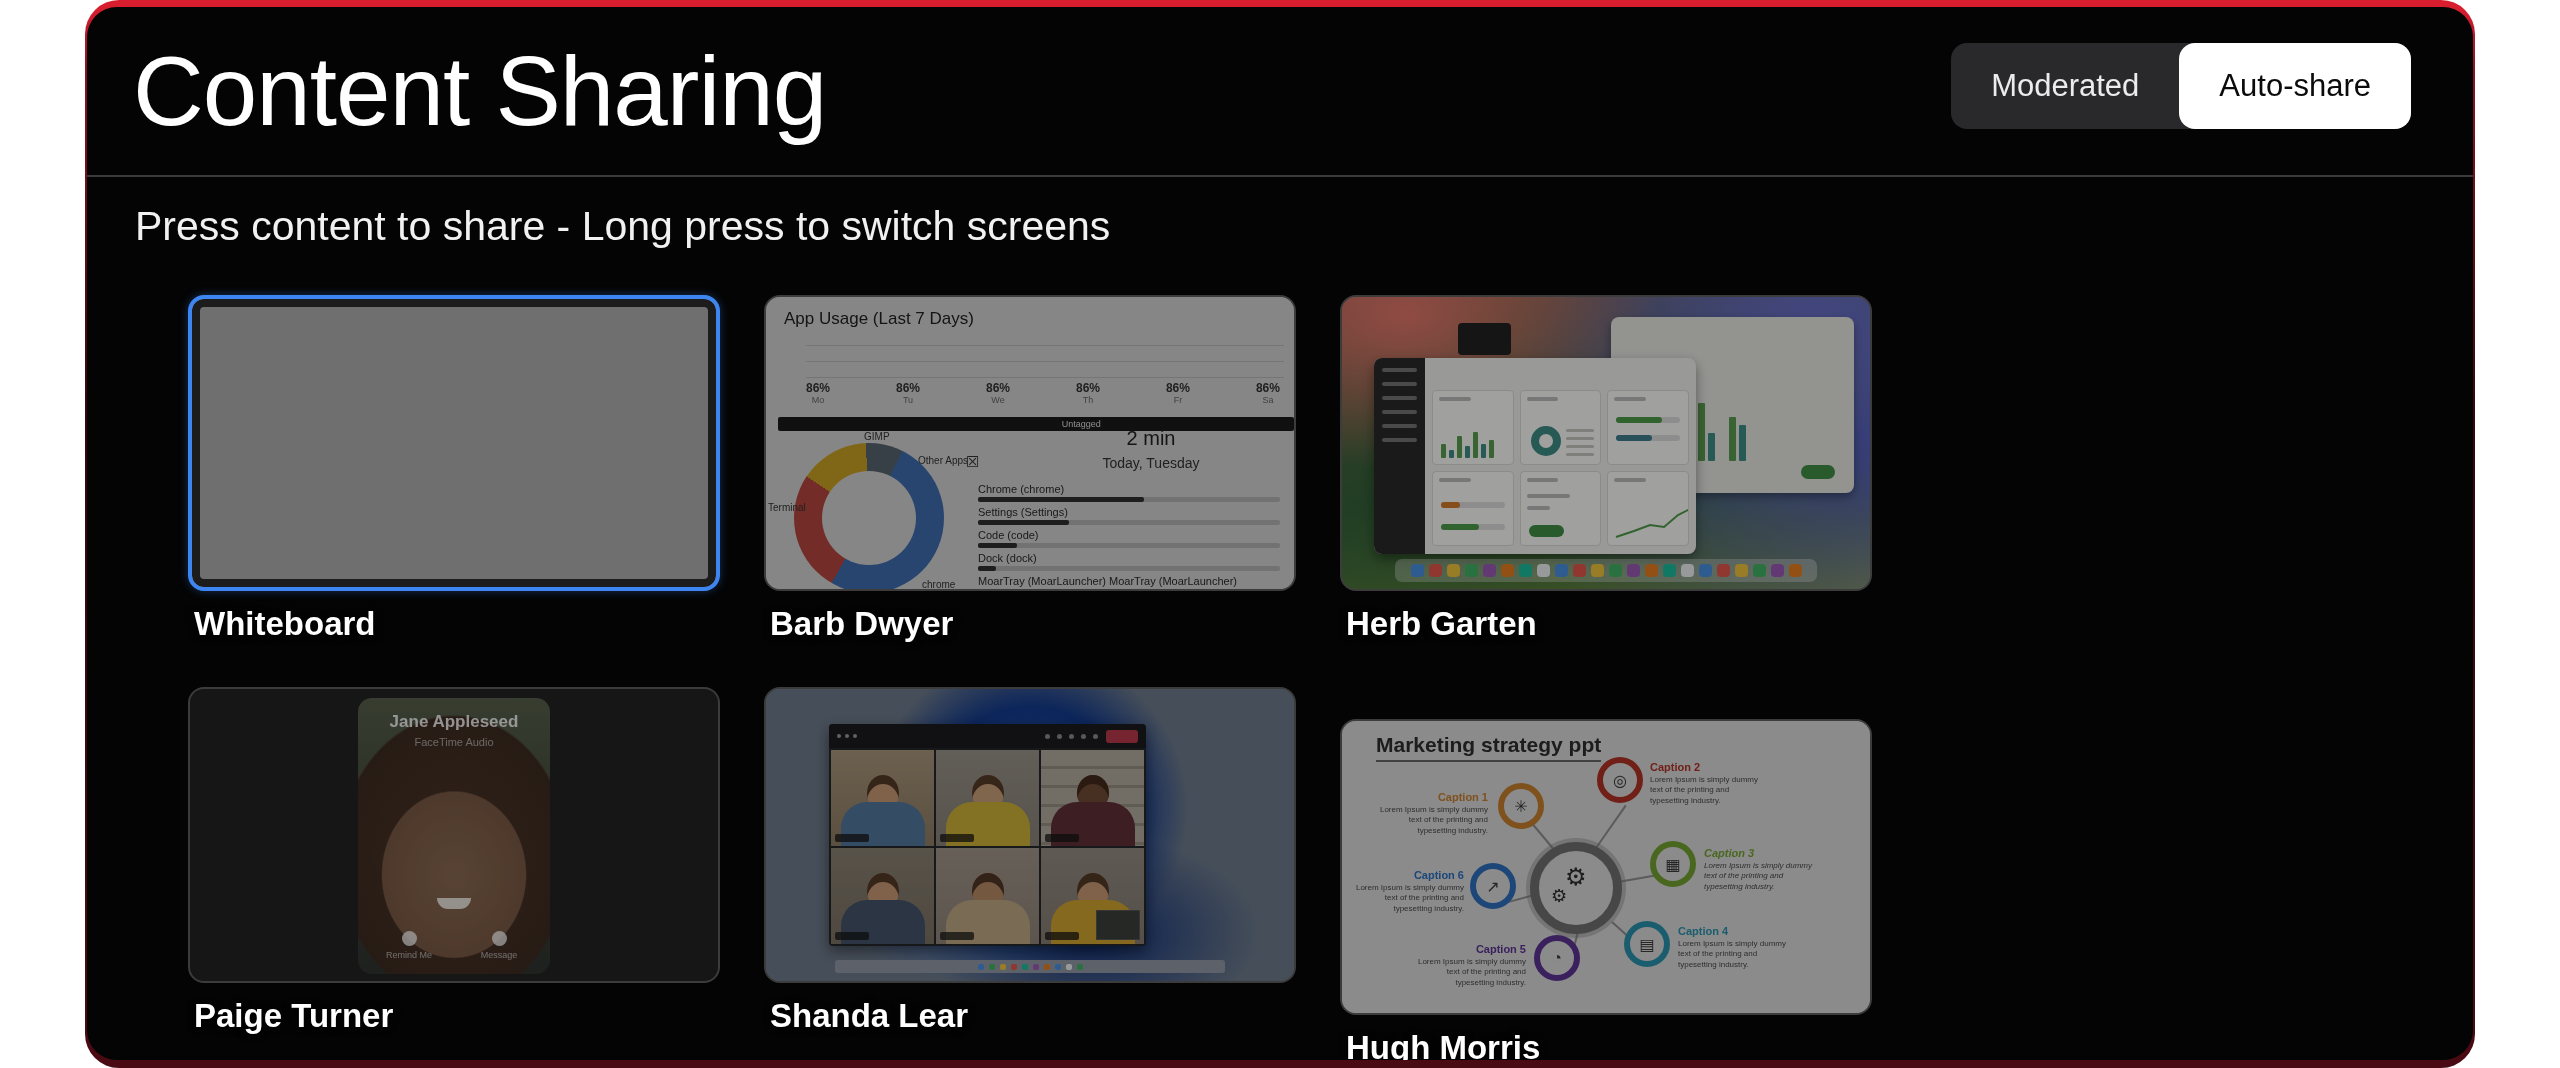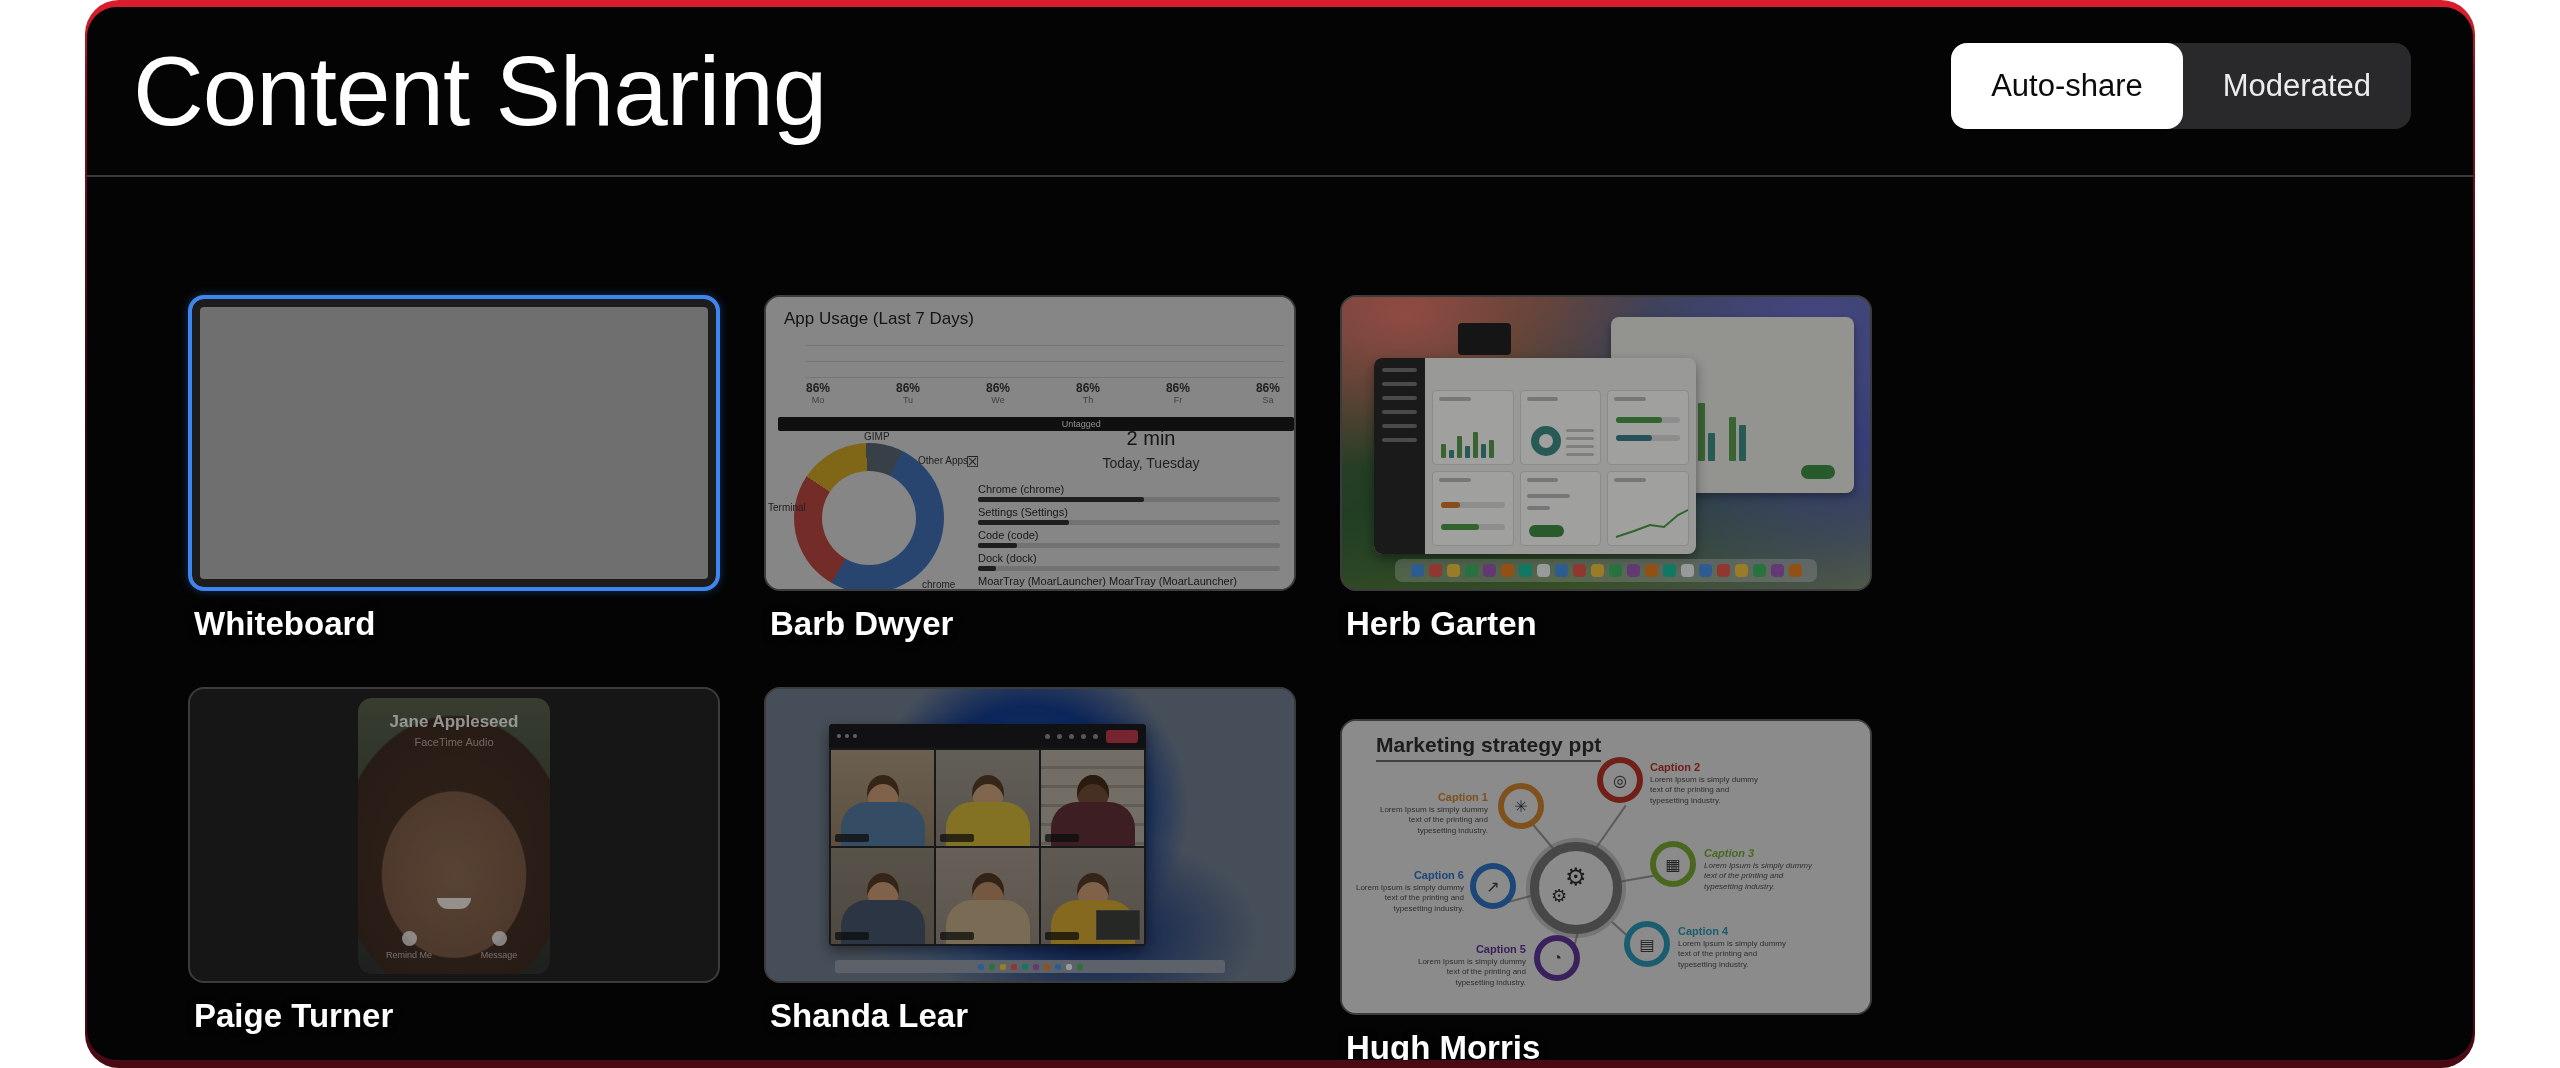--- a/index.html
+++ b/index.html
@@ -170,25 +170,26 @@
 </head>
 <body>
 
 <div class="stage">
   <div class="frame">
     <div class="panel">
 
       <div class="header">
         <div class="page-title">Content Sharing</div>
         <div class="toggle">
+          <div class="toggle-opt">Moderated</div>
           <div class="toggle-opt sel">Auto-share</div>
-          <div class="toggle-opt">Moderated</div>
         </div>
       </div>
 
+      <div class="subtitle">Press content to share - Long press to switch screens</div>
 
       <div class="grid">
 
         <div class="grid-row">
 
           <div class="tile">
             <div class="thumb whiteboard"></div>
             <div class="tile-label">Whiteboard</div>
           </div>
 

